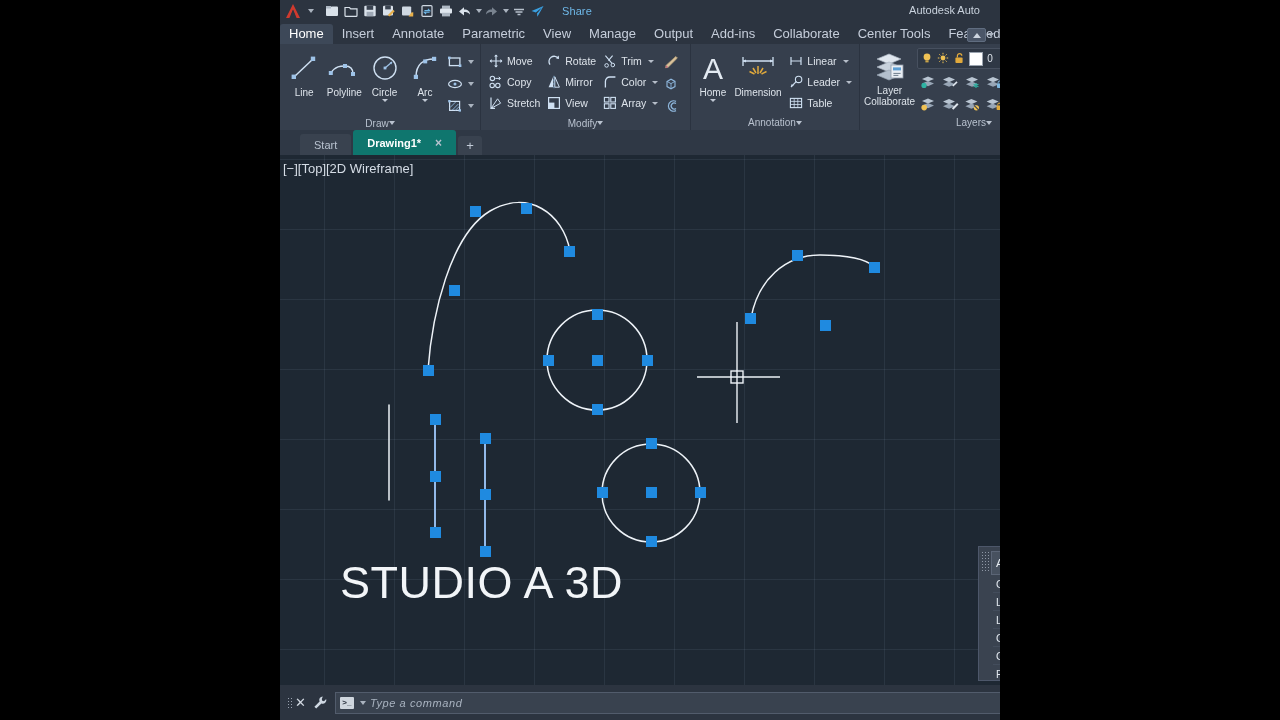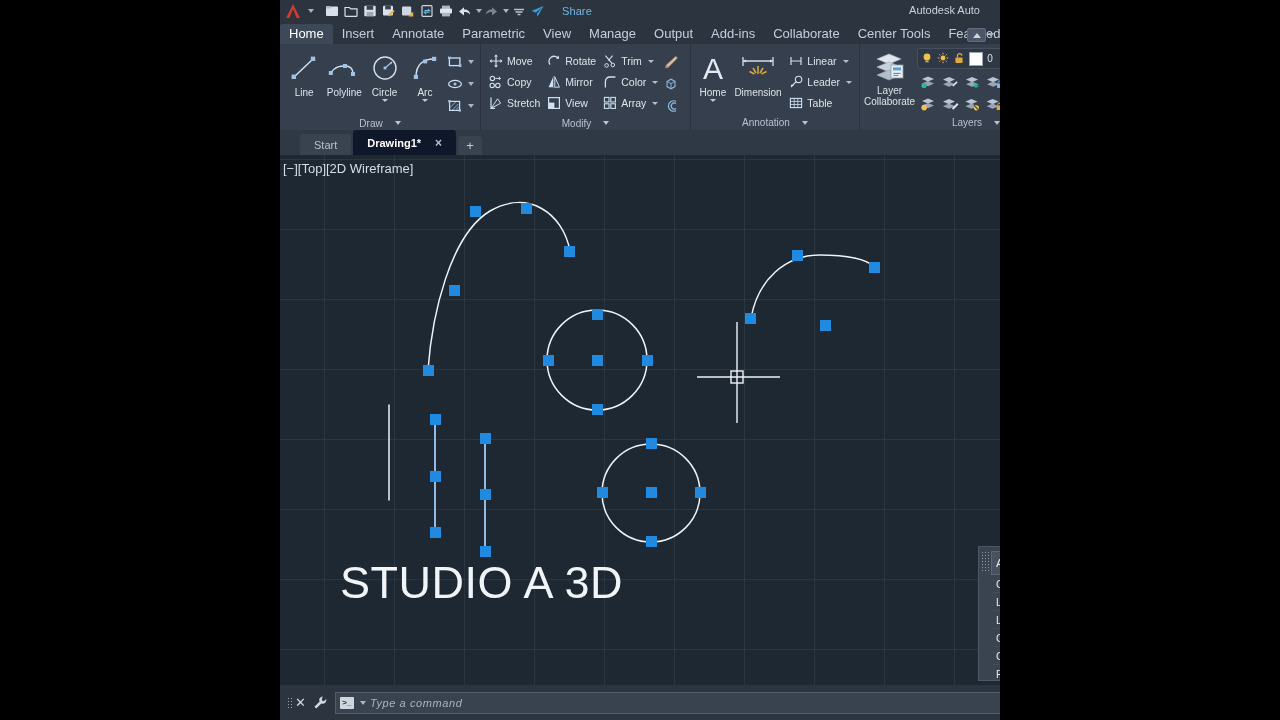--- a/index.html
+++ b/index.html
@@ -23,21 +23,21 @@
   .tabrow{position:absolute;left:0;top:22px;width:720px;height:22px;background:#2c3440;display:flex;align-items:flex-end;}
   .rtab{font-size:13px;color:#c6cedb;padding:3px 9px 4px 9px;line-height:13px;white-space:nowrap;}
   .rtab.active{background:#3d4858;color:#ffffff;border-radius:3px 3px 0 0;}
   .tabrow-right{position:absolute;right:6px;bottom:2px;display:flex;align-items:center;}
   .minibox{width:17px;height:12px;background:#4b5668;border:1px solid #606d80;border-radius:2px;display:flex;align-items:center;justify-content:center;}
 
   
   .ribbon{position:absolute;left:0;top:44px;width:720px;height:86px;background:#363f4d;display:flex;}
   .panel{position:relative;height:86px;border-right:1px solid #2b3340;display:flex;flex-direction:column;}
   .panel-body{flex:1;display:flex;align-items:flex-start;padding:3px 4px 0 4px;}
-  .panel-title{height:15px;display:flex;align-items:center;justify-content:center;color:#b9c2cf;font-size:10px;gap:12px;}
+  .panel-title{height:15px;display:flex;align-items:center;justify-content:center;color:#b9c2cf;font-size:10px;gap:0;}
   .ptc{width:0;height:0;border-left:3.5px solid transparent;border-right:3.5px solid transparent;border-top:4px solid #b9c2cf;}
 
   
   .bigbtn{width:42px;display:flex;flex-direction:column;align-items:center;padding-top:3px;}
   .bigbtn .gl{height:36px;display:flex;align-items:center;justify-content:center;}
   .bigbtn .lb{font-size:10px;color:#dde3ea;margin-top:1px;text-align:center;line-height:11px;}
   .bigbtn .dc{width:0;height:0;border-left:3px solid transparent;border-right:3px solid transparent;border-top:3.5px solid #c0c8d4;margin-top:1px;}
 
   
   .scol{display:flex;flex-direction:column;gap:1px;padding-top:4px;}
@@ -51,21 +51,21 @@
   
   .layer-top{display:flex;align-items:center;gap:4px;background:#2f3845;border:1px solid #47505f;border-radius:2px;height:19px;padding:0 3px;margin:3px 0 2px 2px;}
   .swatch{width:12px;height:12px;background:#fff;border:1px solid #9aa3af;}
   .layer-name{font-size:10px;color:#dde3ea;}
   .layer-grid{display:grid;grid-template-columns:repeat(4,22px);grid-auto-rows:22px;margin-left:2px;}
   .lg{display:flex;align-items:center;justify-content:center;}
 
   
   .doctabs{position:absolute;left:0;top:130px;width:720px;height:25px;background:#2f3845;display:flex;align-items:flex-end;}
   .dtab{height:21px;display:flex;align-items:center;padding:0 14px;font-size:11px;color:#b8c2cf;background:#39424f;border-radius:3px 3px 0 0;margin-right:2px;}
-  .dtab.active{background:#0f172a;color:#ffffff;font-weight:bold;height:25px;}
+  .dtab.active{background:#0f766e;color:#ffffff;font-weight:bold;height:25px;}
   .dtab .x{margin-left:14px;color:#b8c2cf;font-size:12px;}
   .dplus{height:19px;width:24px;display:flex;align-items:center;justify-content:center;background:#39424f;border-radius:3px 3px 0 0;color:#c3ccd8;font-size:13px;}
 
   
   .canvas{position:absolute;left:0;top:155px;width:720px;height:530px;background:#1e2833;overflow:hidden;}
   .grid{position:absolute;inset:0;
     background-image:linear-gradient(to right,rgba(125,145,170,.13) 1px,transparent 1px),
                      linear-gradient(to bottom,rgba(125,145,170,.13) 1px,transparent 1px);
     background-size:70px 70px;background-position:-26px 4px;}
   .ucs{position:absolute;left:3px;top:6px;color:#d6dde6;font-size:13px;white-space:nowrap;}
@@ -557,21 +557,21 @@
                   <svg width="17" height="16" viewBox="0 0 17 16">
                     <path d="M6.6 3 L12.6 5.6 L6.6 8.2 L.6 5.6 Z" fill="#b9c5d2"></path>
                     <path d="M6.6 7.6 L12.6 10.2 L6.6 12.8 L.6 10.2 Z" fill="#98a6b6"></path>
                     <rect x="10.6" y="9.6" width="5" height="4.4" rx=".8" fill="#e0a93c"></rect>
                     <path d="M11.8 9.6V8.4a1.3 1.3 0 012.6 0" stroke="#e0a93c" stroke-width="1" fill="none"></path>
                   </svg>
                 </div>
           </div>
         </div>
       </div>
-      <div class="panel-title" style="justify-content:flex-end;padding-right:0">
+      <div class="panel-title" style="justify-content:flex-end;padding-right:8px">
         <span>Layers</span>
         <span class="ptc"></span>
       </div>
     </div>
   </div>
 
   <div class="doctabs">
     <div style="width:20px"></div>
     <div class="dtab">
       <span>Start</span>

